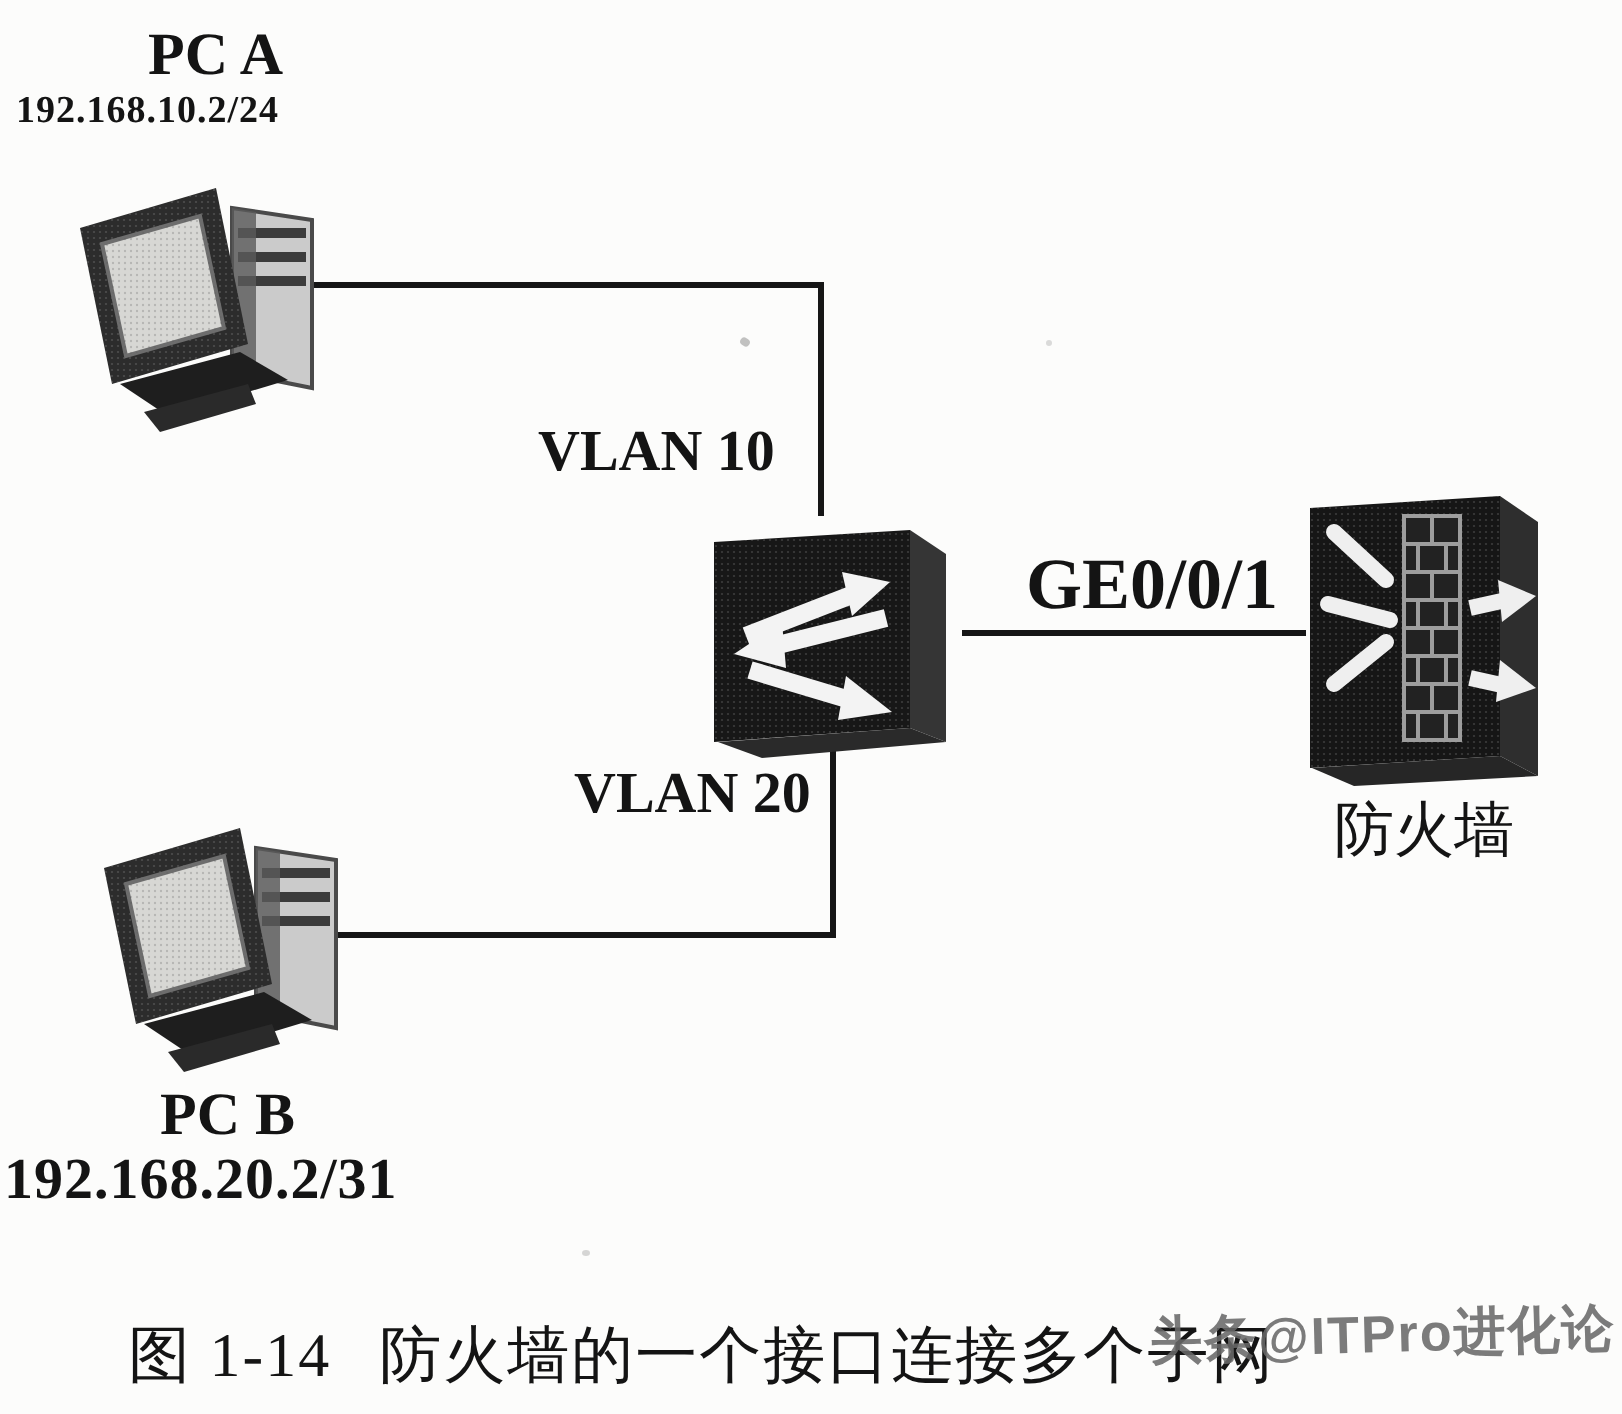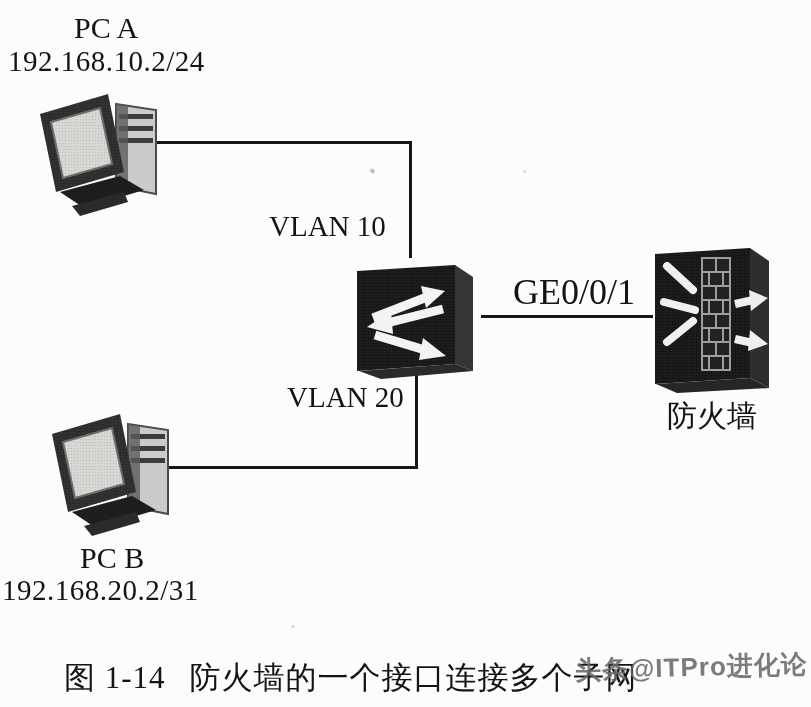--- a/index.html
+++ b/index.html
@@ -5,26 +5,26 @@
   html,body{margin:0;padding:0;background:#ffffff;}
   .canvas{
     position:relative;
     width:811px;height:707px;
     background:#fcfcfb;
     overflow:hidden;
     font-family:"Liberation Serif","DejaVu Serif",serif;
     color:#141414;
   }
   .lbl{position:absolute;white-space:nowrap;line-height:1.05;}
-  .latin{font-family:"Liberation Serif","DejaVu Serif",serif;}
+  .latin{font-family:"Liberation Serif","DejaVu Serif",serif;font-weight:bold;}
   .cjk{font-family:"Liberation Serif","DejaVu Serif",serif;}
   .wire{position:absolute;background:#161616;}
   .node-icon{position:absolute;}
   .pcA-name{left:74px;top:12px;font-size:30px;}
-  .pcA-ip{left:8px;top:46px;font-size:29px;letter-spacing:.5px;}
+  .pcA-ip{left:8px;top:46px;font-size:19px;letter-spacing:.5px;}
   .pcB-name{left:80px;top:542px;font-size:30px;}
   .pcB-ip{left:2px;top:575px;font-size:29px;letter-spacing:.5px;}
   .vlan10{left:257px;top:211px;font-size:29px;margin-left:12px;}
   .vlan20{left:287px;top:382px;font-size:29px;}
   .switch-name{left:243px;top:299px;font-size:30px;}
   .ge-port{left:513px;top:274px;font-size:36px;}
   .fw-name{left:667px;top:400px;font-size:30px;}
   .caption{
     position:absolute;left:64px;top:657px;font-size:31px;
     letter-spacing:1px;white-space:nowrap;

